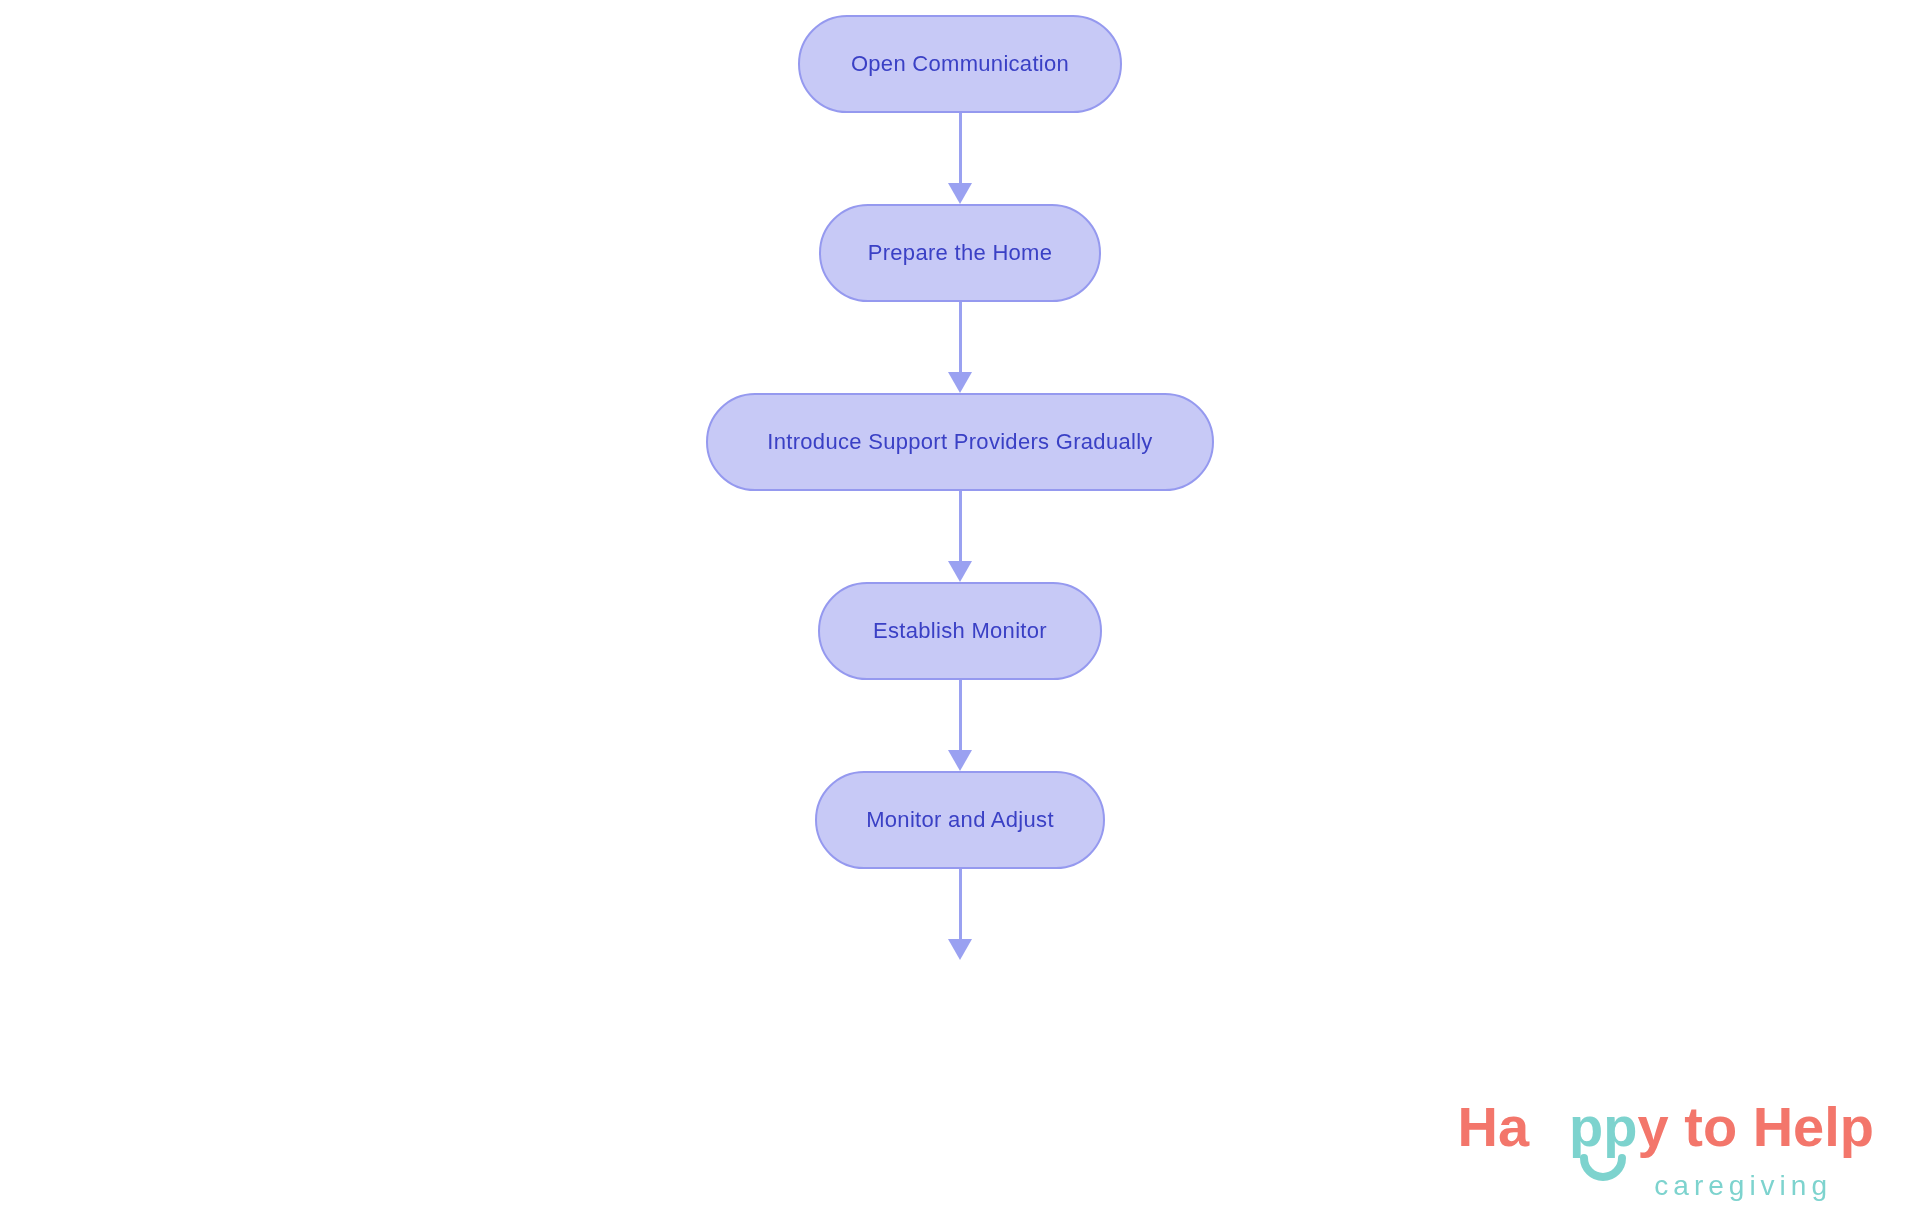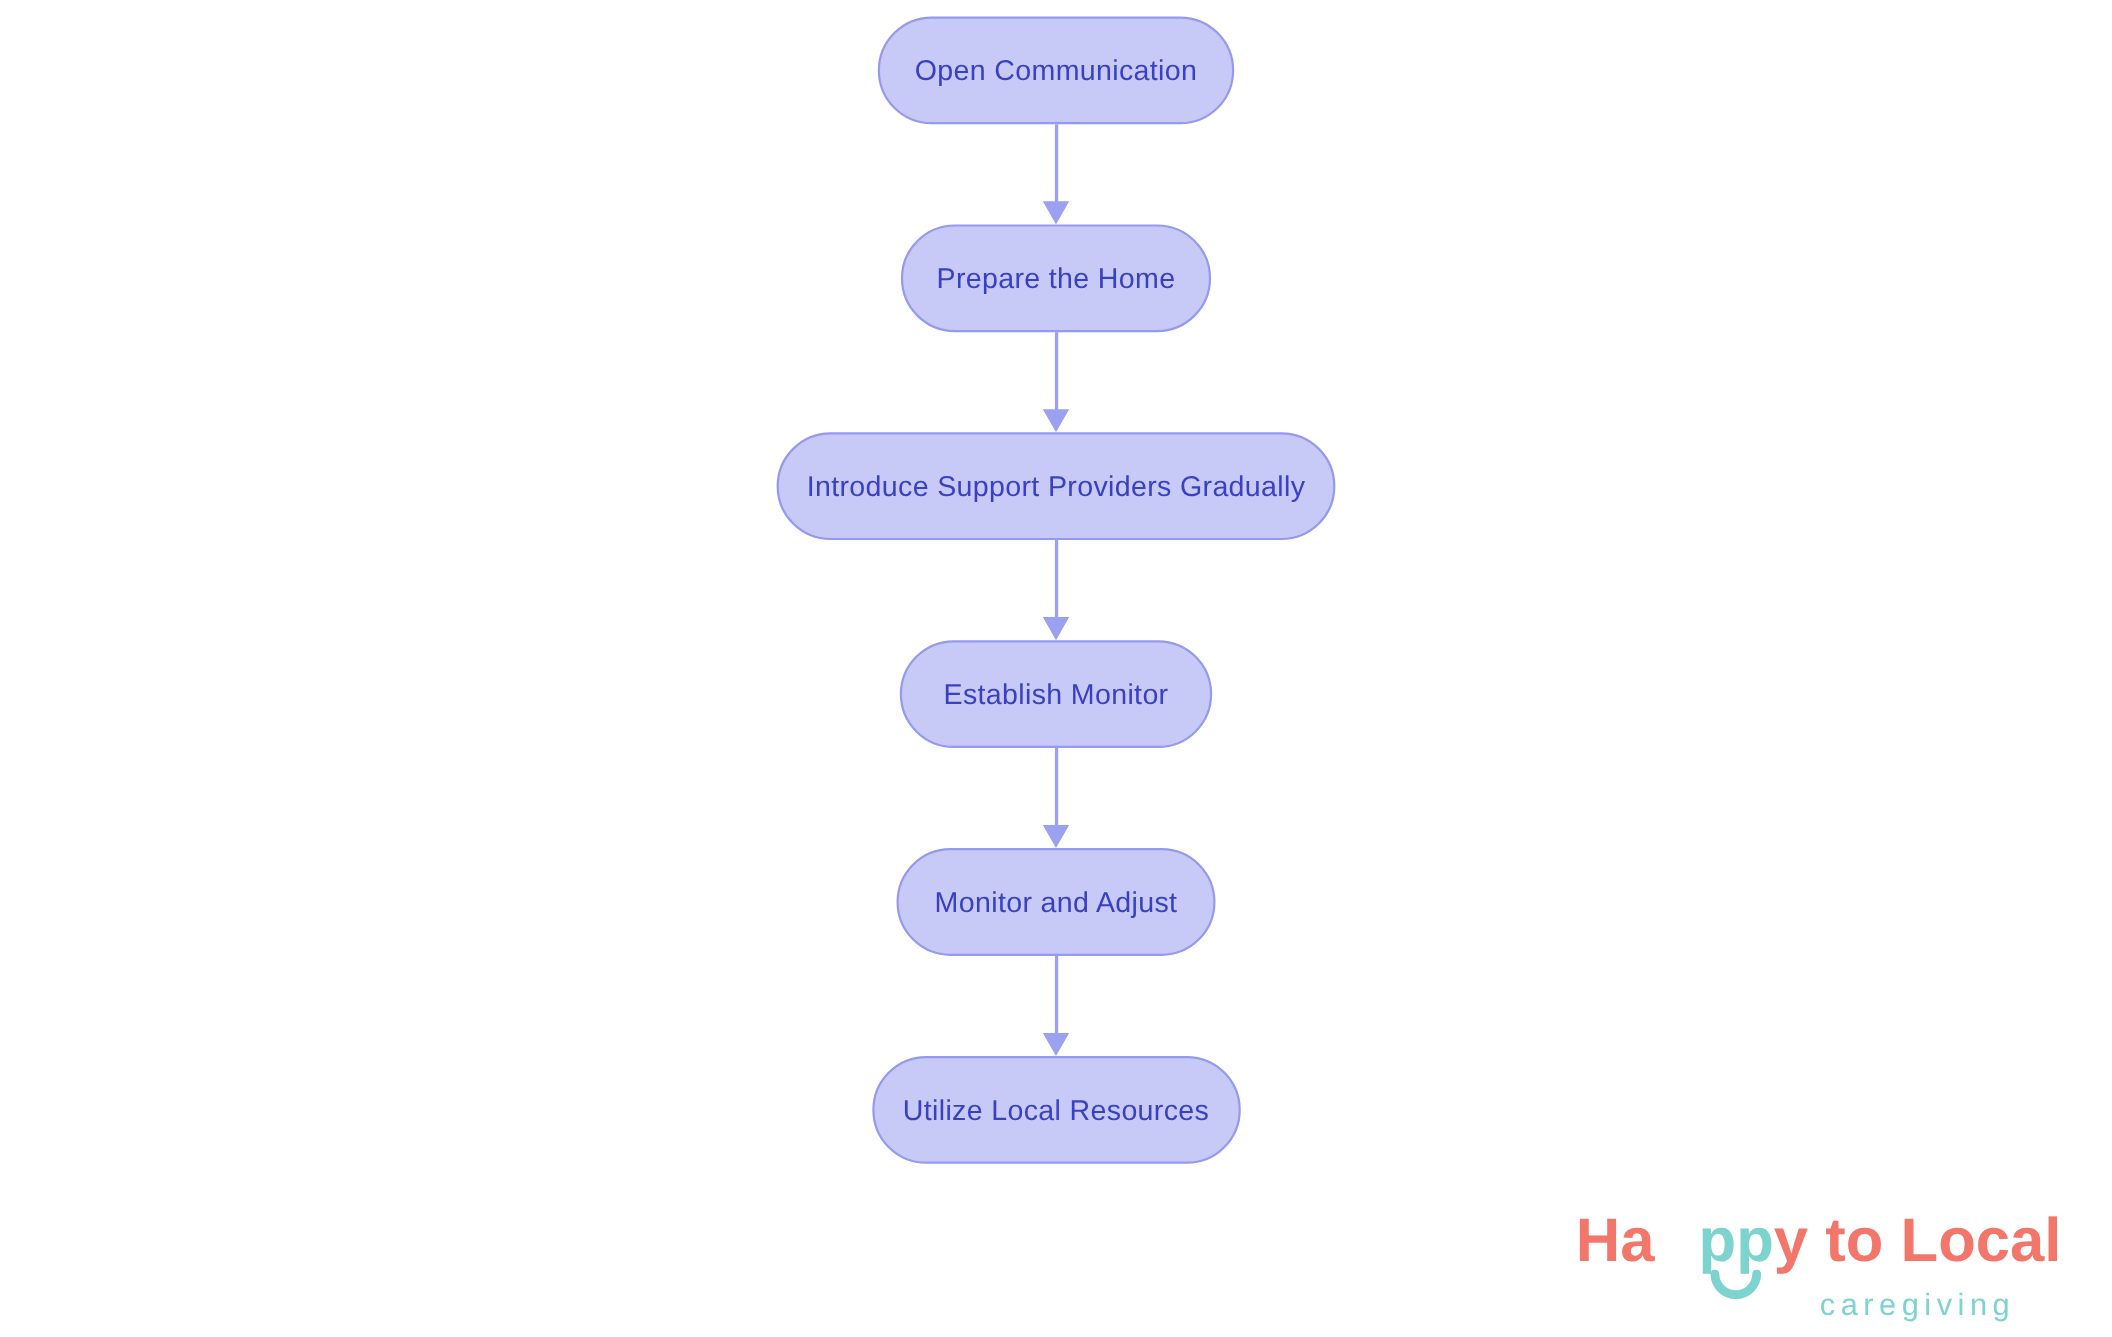--- a/index.html
+++ b/index.html
@@ -33,21 +33,21 @@
   }
   .node {
     display: flex;
     align-items: center;
     justify-content: center;
     height: 98px;
     background: var(--node-fill);
     border: 2px solid var(--node-border);
     border-radius: 49px;
     color: var(--node-text);
-    font-size: 26px;
+    font-size: 22px;
     letter-spacing: 0.3px;
     white-space: nowrap;
     text-align: center;
   }
   .node.w1 { width: 324px; }
   .node.w2 { width: 282px; }
   .node.w3 { width: 508px; }
   .node.w4 { width: 284px; }
   .node.w5 { width: 290px; text-align: right; }
   .node.w6 { width: 335px; }
@@ -144,24 +144,23 @@
     <div class="head"></div>
   </div>
 
   <div class="node w5">Monitor and Adjust</div>
 
   <div class="arrow">
     <div class="shaft"></div>
     <div class="head"></div>
   </div>
 
-  <div class="node w6">Utilize Local Resources</div>
 
 </div>
 
 <div class="logo">
   <div class="wordmark">
     <span>Ha</span><span class="teal-part"><span>pp</span><svg class="smile" viewBox="0 0 48 28" xmlns="http://www.w3.org/2000/svg">
           <path d="M5 4 a19 19 0 0 0 38 0" fill="none" stroke="#7dd3ce" stroke-width="8" stroke-linecap="round"></path>
-        </svg></span><span>y to Local</span>
+        </svg></span><span>y to Help</span>
   </div>
   <div class="tagline">caregiving</div>
 </div>
 
 </body></html>

